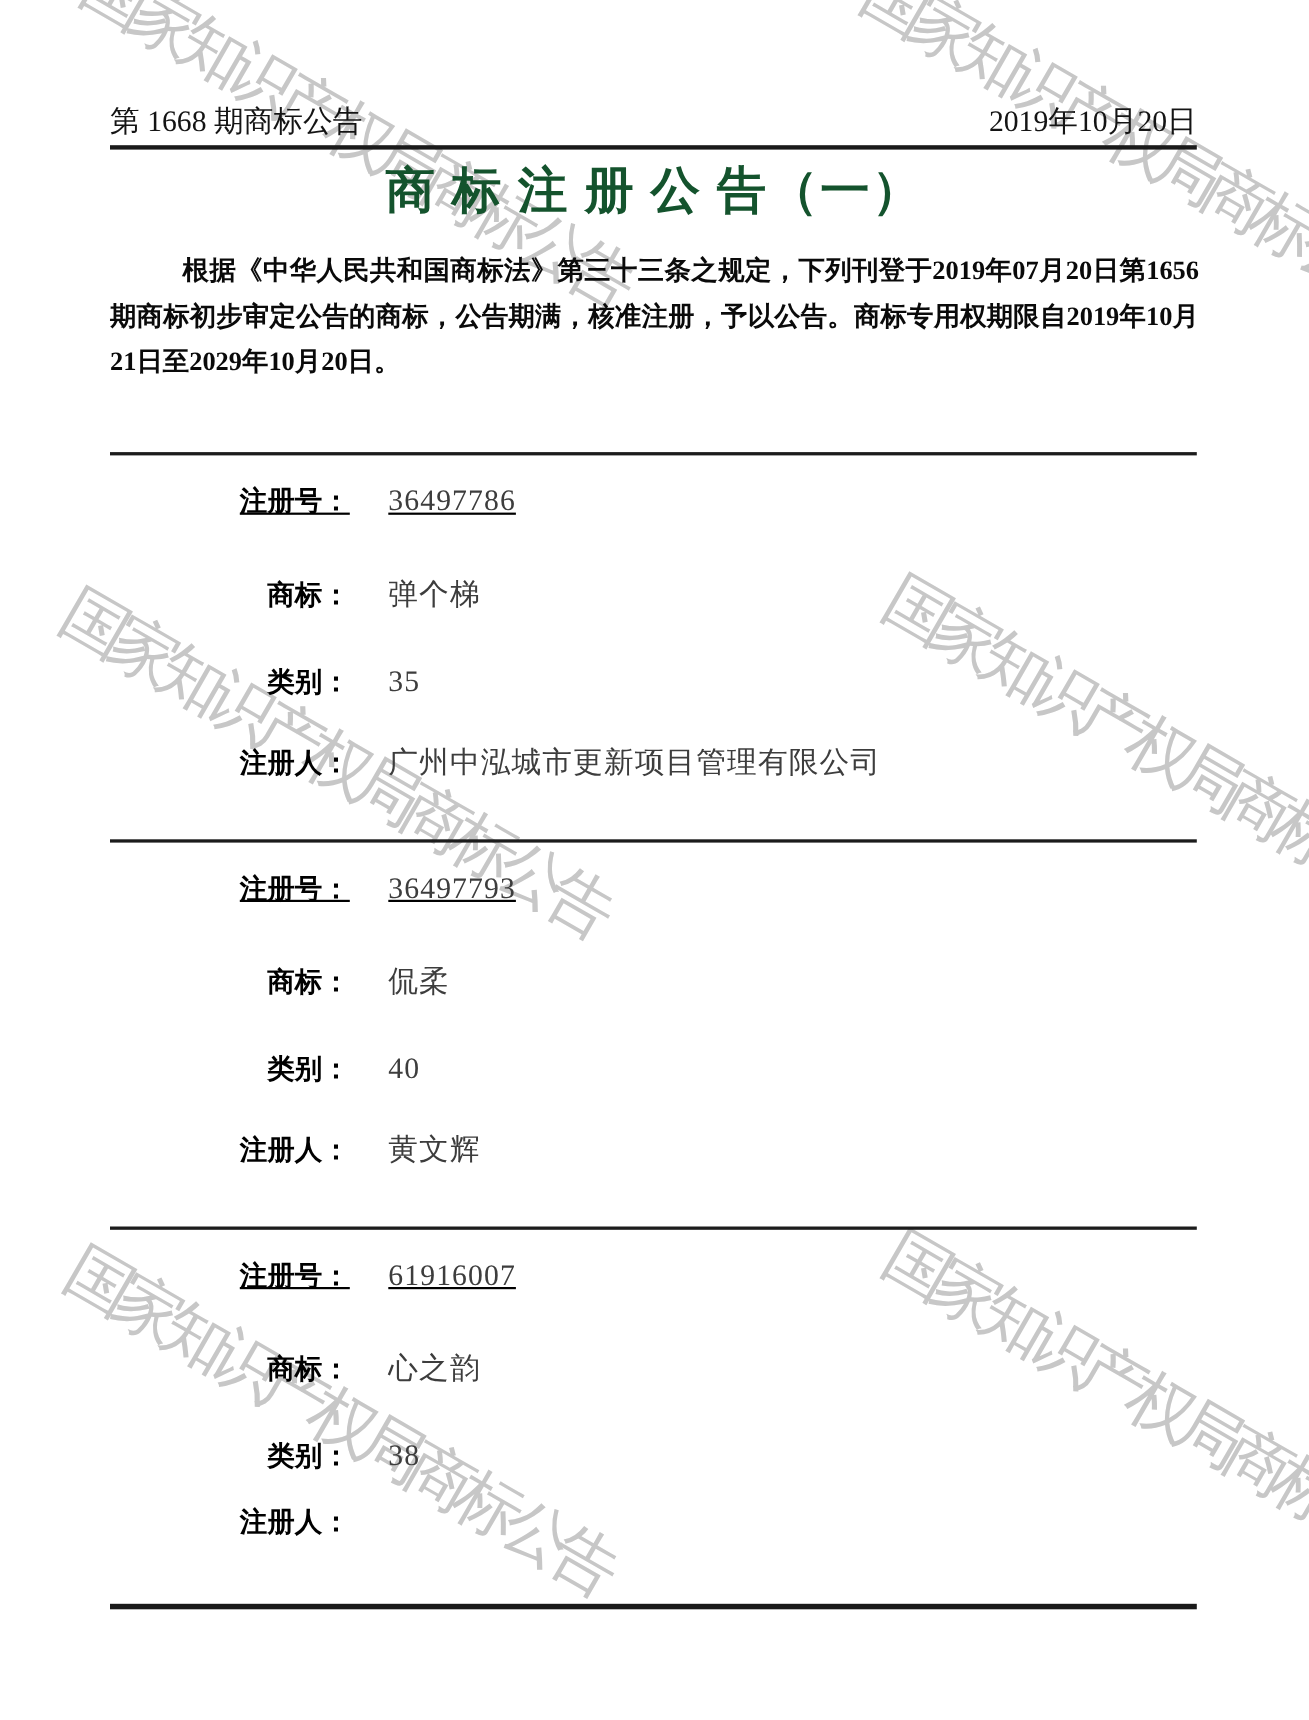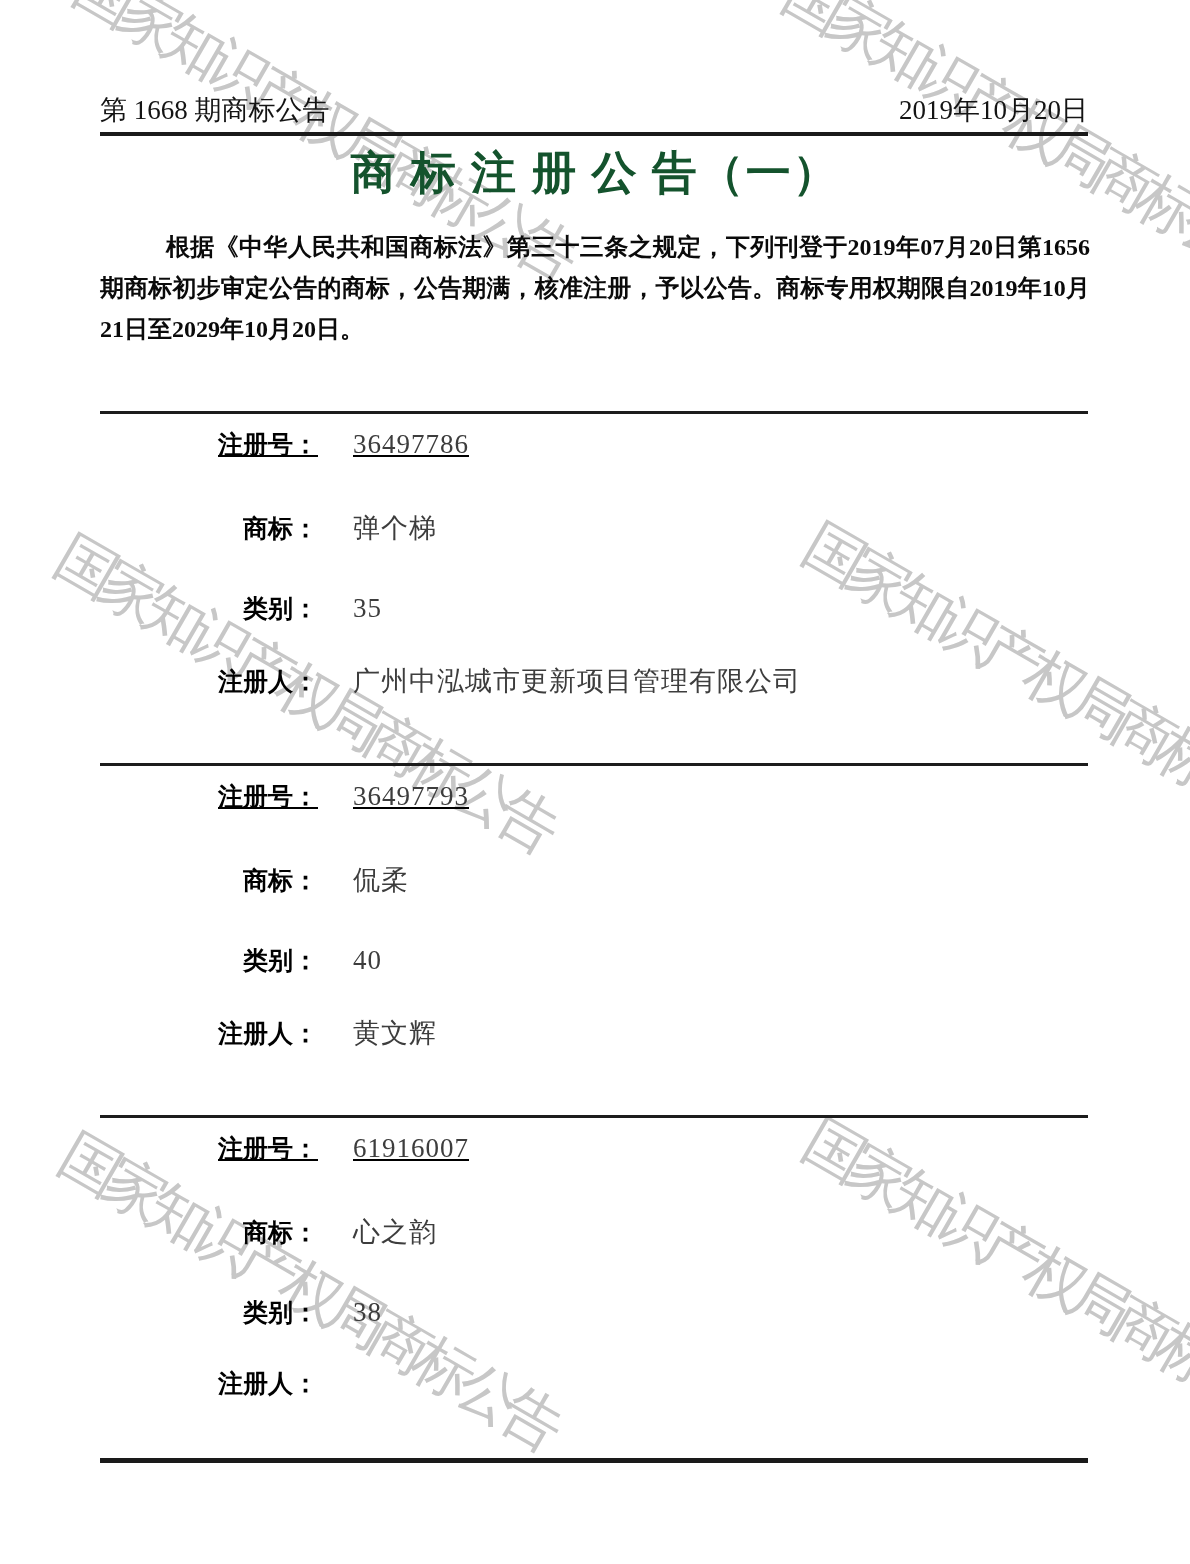--- a/index.html
+++ b/index.html
@@ -91,20 +91,21 @@
     font-weight:bold;
     font-size:25px;
     color:#000;
   }
   .value {
     margin-left:35px;
     font-size:27px;
     letter-spacing:1px;
     color:#3d3d3d;
     font-family:"Liberation Serif","DejaVu Serif",serif;
+    margin-top:12px;
   }
   .bottom-rule {
     position:absolute; left:100px; width:988px; top:1458px; height:5px;
     background:#1a1a1a; z-index:1;
   }
 </style>
 </head>
 <body>
 
 <div class="page">

